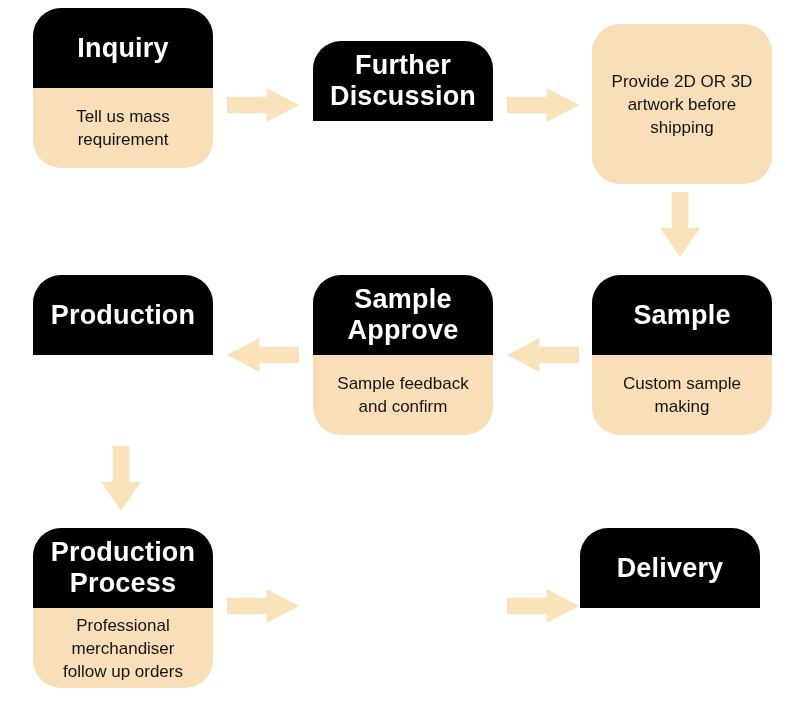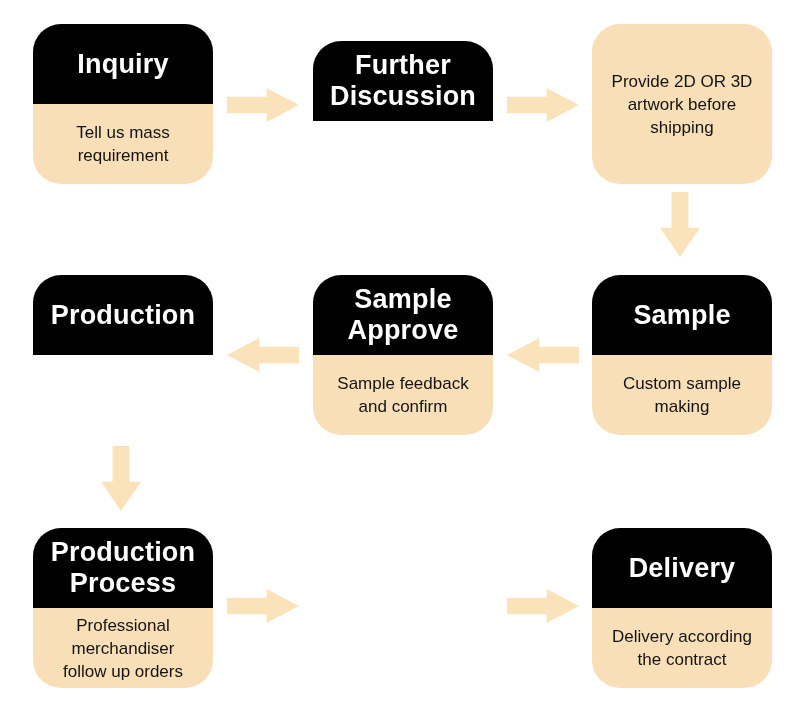--- a/index.html
+++ b/index.html
@@ -67,29 +67,29 @@
     width: 72px;
     height: 34px;
     clip-path: polygon(100% 26%, 45% 26%, 45% 0%, 0% 50%, 45% 100%, 45% 74%, 100% 74%);
   }
   .arrow.down {
     width: 40px;
     height: 65px;
     clip-path: polygon(29% 0%, 71% 0%, 71% 55%, 100% 55%, 50% 100%, 0% 55%, 29% 55%);
   }
   
-  .pos-1 { left: 33px;  top: 24px; }
+  .pos-1 { left: 33px;  top: 8px; }
   .pos-2 { left: 313px; top: 24px; height: 164px; margin-top: 17px; }
   .pos-3 { left: 592px; top: 24px; }
   .pos-4 { left: 33px;  top: 275px; }
   .pos-5 { left: 313px; top: 275px; }
   .pos-6 { left: 592px; top: 275px; }
   .pos-7 { left: 33px;  top: 528px; }
   .pos-8 { left: 313px; top: 528px; }
-  .pos-9 { left: 592px; top: 528px; }
+  .pos-9 { left: 580px; top: 528px; }
   
   .apos-1 { left: 227px; top: 88px; }
   .apos-2 { left: 507px; top: 88px; }
   .apos-3 { left: 660px; top: 192px; }
   .apos-4 { left: 507px; top: 338px; }
   .apos-5 { left: 227px; top: 338px; }
   .apos-6 { left: 101px; top: 446px; }
   .apos-7 { left: 227px; top: 589px; }
   .apos-8 { left: 507px; top: 589px; }
 </style>
@@ -160,24 +160,20 @@
 merchandiser
 follow up orders</div>
     </div>
   </div>
 
 
   <div class="box pos-9">
     <div class="box-top">
       <div class="box-title">Delivery</div>
     </div>
-    <div class="box-bottom">
-      <div class="box-desc">Delivery according
-the contract</div>
-    </div>
   </div>
 
   <div class="arrow right apos-1"></div>
   <div class="arrow right apos-2"></div>
   <div class="arrow down  apos-3"></div>
   <div class="arrow left  apos-4"></div>
   <div class="arrow left  apos-5"></div>
   <div class="arrow down  apos-6"></div>
   <div class="arrow right apos-7"></div>
   <div class="arrow right apos-8"></div>

